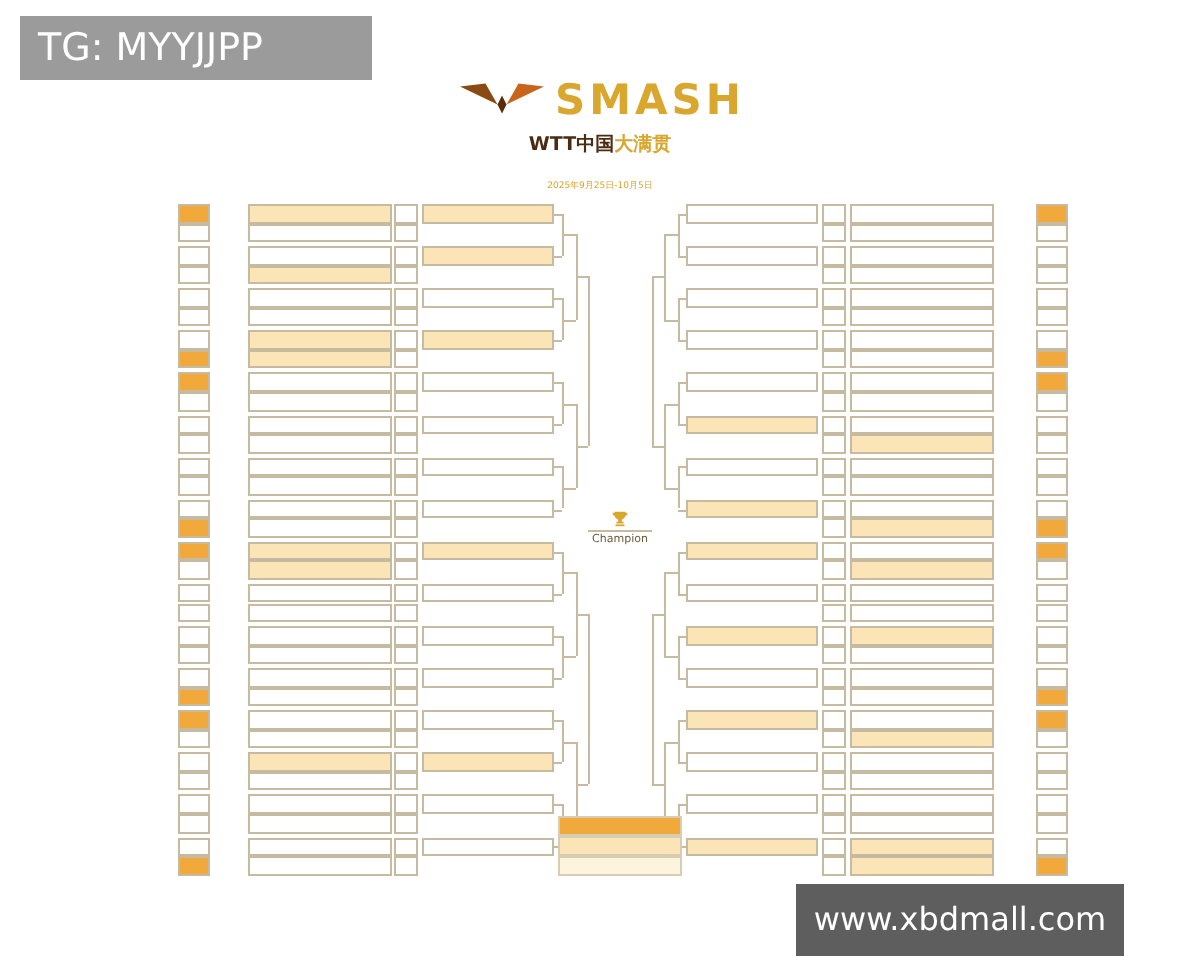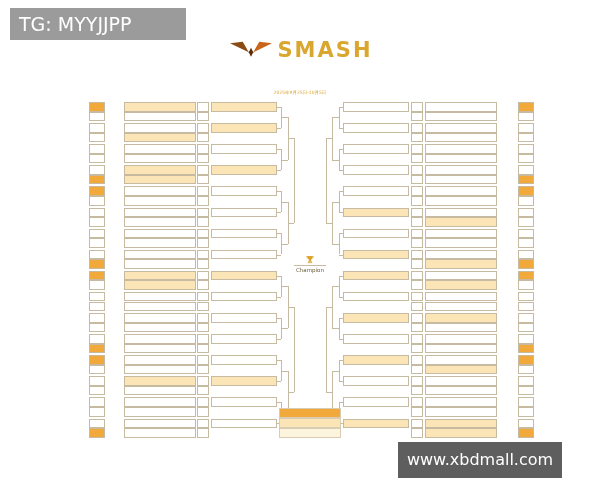--- a/index.html
+++ b/index.html
@@ -39,20 +39,23 @@
   <div id="tg-box">TG: MYYJJPP</div>
 
   <div id="logo">
     <svg width="46" height="18" viewBox="0 0 60 24" style="vertical-align:middle;margin-right:4px;">
       <path d="M2 3 L27 15 L19 1 Z" fill="#8a4a12"></path>
       <path d="M58 3 L33 15 L41 1 Z" fill="#c8651b"></path>
       <path d="M27 15 L30 21 L33 15 L30 9 Z" fill="#5a2d0a"></path>
     </svg><span class="smash">SMASH</span>
   </div>
 
+  <div id="title-line">
+    <span class="pfx">WTT中国</span><span class="sfx">大满贯</span>
+  </div>
 
   <div id="note">2025年9月25日-10月5日</div>
 
   <div id="trophy">
     <svg width="9" height="9" viewBox="0 0 20 20">
       <path d="M4 2h12v3a6 6 0 0 1-4 5.7V13h2v2H6v-2h2v-2.3A6 6 0 0 1 4 5V2z" fill="#d9a62e"></path>
       <path d="M1.5 3h3v4A4.5 4.5 0 0 1 1.5 3zM18.5 3h-3v4a4.5 4.5 0 0 0 3-4z" fill="#d9a62e"></path>
       <rect x="5" y="16" width="10" height="2" fill="#d9a62e"></rect>
     </svg>
   </div>

